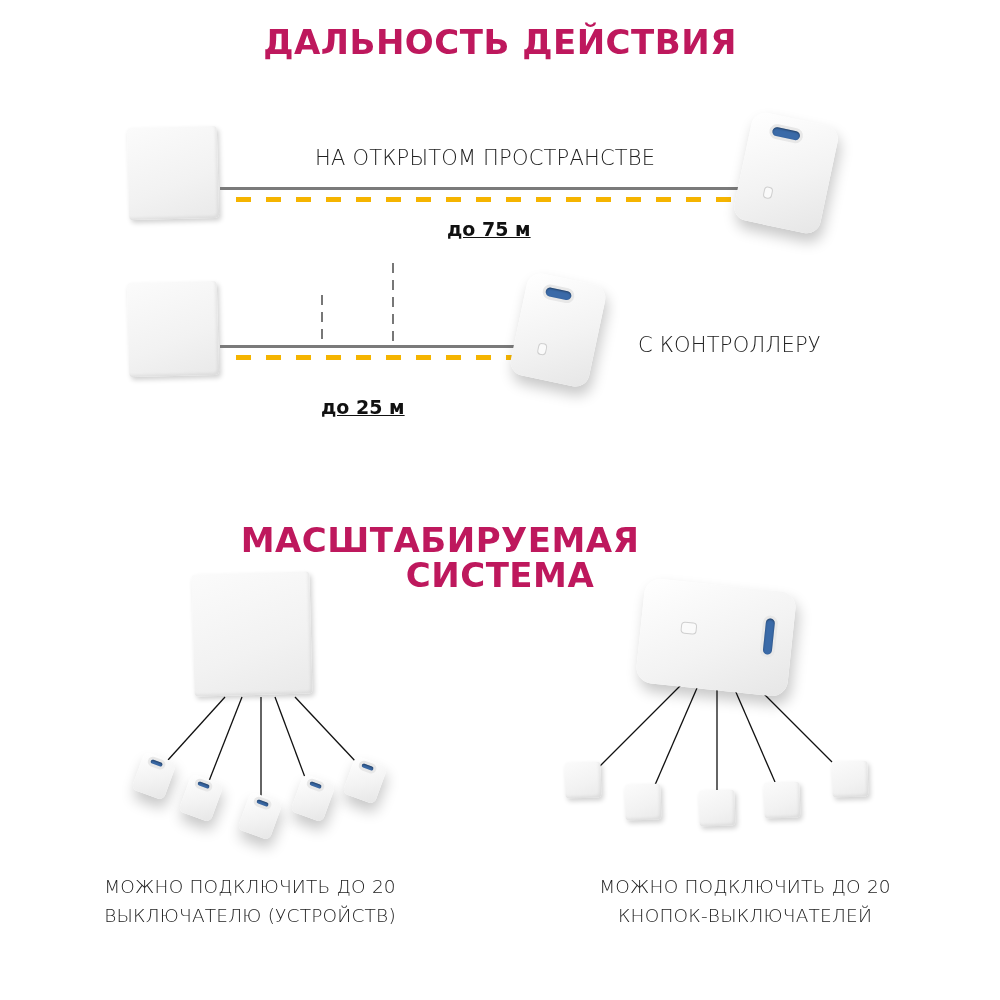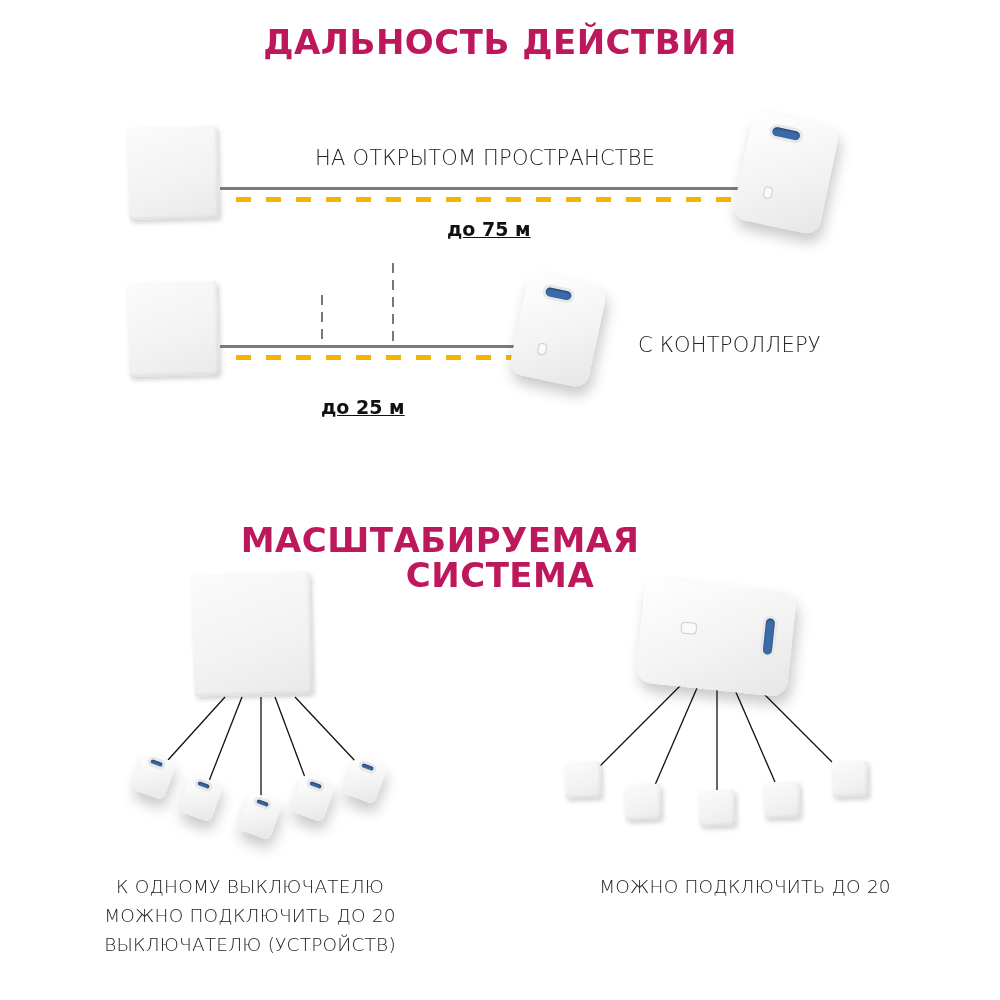--- a/index.html
+++ b/index.html
@@ -119,19 +119,19 @@
   <div class="btn" style="left:40px; top:40px; width:14px; height:10px;"></div>
 </div>
 
 <div class="abs panel" style="left:565px; top:762px; width:36px; height:36px;"></div>
 <div class="abs panel" style="left:625px; top:784px; width:36px; height:36px;"></div>
 <div class="abs panel" style="left:699px; top:790px; width:36px; height:36px;"></div>
 <div class="abs panel" style="left:764px; top:782px; width:36px; height:36px;"></div>
 <div class="abs panel" style="left:832px; top:761px; width:36px; height:36px;"></div>
 
 <div class="abs caption" style="left:60px; width:380px; top:872px;">
-  <div>К ОДНОМУ ВЫКЛЮЧАТЕЛЮ</div>
   <div>МОЖНО ПОДКЛЮЧИТЬ ДО 20</div>
   <div>ВЫКЛЮЧАТЕЛЮ (УСТРОЙСТВ)</div>
 </div>
 <div class="abs caption" style="left:555px; width:380px; top:872px;">
   <div>МОЖНО ПОДКЛЮЧИТЬ ДО 20</div>
+  <div>КНОПОК-ВЫКЛЮЧАТЕЛЕЙ</div>
 </div>
 
 </body></html>

